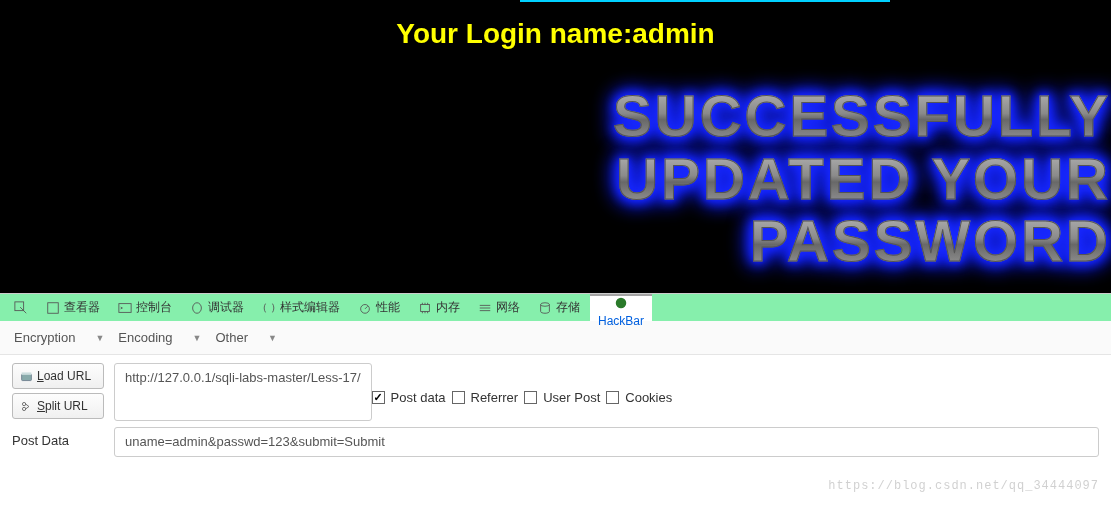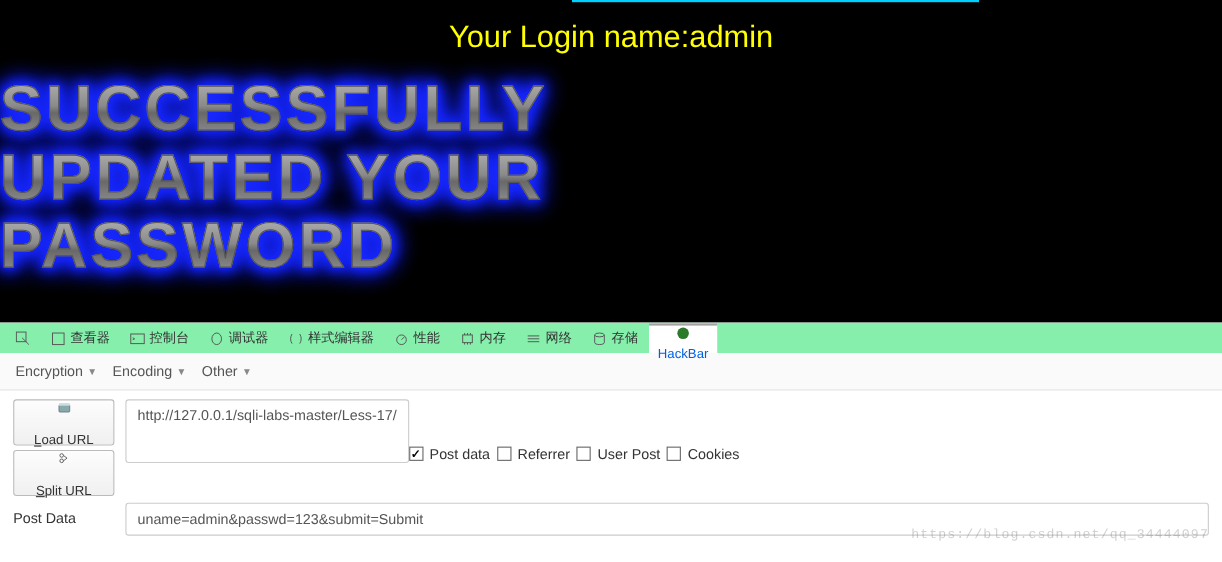--- a/index.html
+++ b/index.html
@@ -15,28 +15,28 @@
   position: absolute;
   top: 0;
   left: 520px;
   width: 370px;
   height: 2px;
   background: #00d0ff;
 }
 .login-text {
   color: #ffff00;
   font-size: 28px;
-  font-weight: normal;
+  font-weight: bold;
   text-align: center;
   padding-top: 18px;
   font-family: "Segoe UI", Arial, sans-serif;
 }
 .success-wrap {
-  text-align: left;
-  margin-top: 18px;
+  text-align: right;
+  margin-top: 35px;
 }
 .success-text {
   font-family: Impact, "Arial Black", sans-serif;
   font-size: 58px;
   font-weight: 900;
   letter-spacing: 3px;
   line-height: 1.08;
   color: #9a9a9a;
   background: linear-gradient(180deg, #b8b8b8 0%, #8a8a8a 45%, #686868 55%, #a0a0a0 100%);
   -webkit-background-clip: text;
@@ -79,48 +79,47 @@
   background: #fafafa;
   border-bottom: 1px solid #e5e5e5;
   height: 34px;
   display: flex;
   align-items: center;
   padding: 0 14px;
   gap: 14px;
   font-size: 13px;
   color: #555;
 }
-.tb-item { display: flex; align-items: center; gap: 4px; cursor: pointer; justify-content: flex-end; }
+.tb-item { display: flex; align-items: center; gap: 20px; cursor: pointer; justify-content: flex-end; }
 .caret-down { font-size: 9px; color: #888; }
 
 .hackbar-body {
   display: flex;
   padding: 8px 12px 0 12px;
   gap: 10px;
 }
 .left-buttons {
   display: flex;
   flex-direction: column;
   gap: 4px;
   width: 92px;
 }
 .hb-btn {
   border: 1px solid #bbb;
   background: linear-gradient(#fdfdfd, #f0f0f0);
   border-radius: 3px;
-  height: 42px;
+  height: 26px;
   font-size: 12px;
   display: flex;
   align-items: center;
   justify-content: flex-start;
   padding: 0 6px;
-  gap: 16px;
+  gap: 4px;
   cursor: pointer;
   color: #333;
-  flex-direction: column;
 }
 .hb-btn .ul { text-decoration: underline; }
 .hb-icon { width: 14px; height: 14px; display: inline-flex; align-items: center; justify-content: center; }
 
 .right-area { flex: 1; display: flex; flex-direction: row; }
 .url-box {
   border: 1px solid #ccc;
   border-radius: 3px;
   height: 58px;
   padding: 6px 10px;

